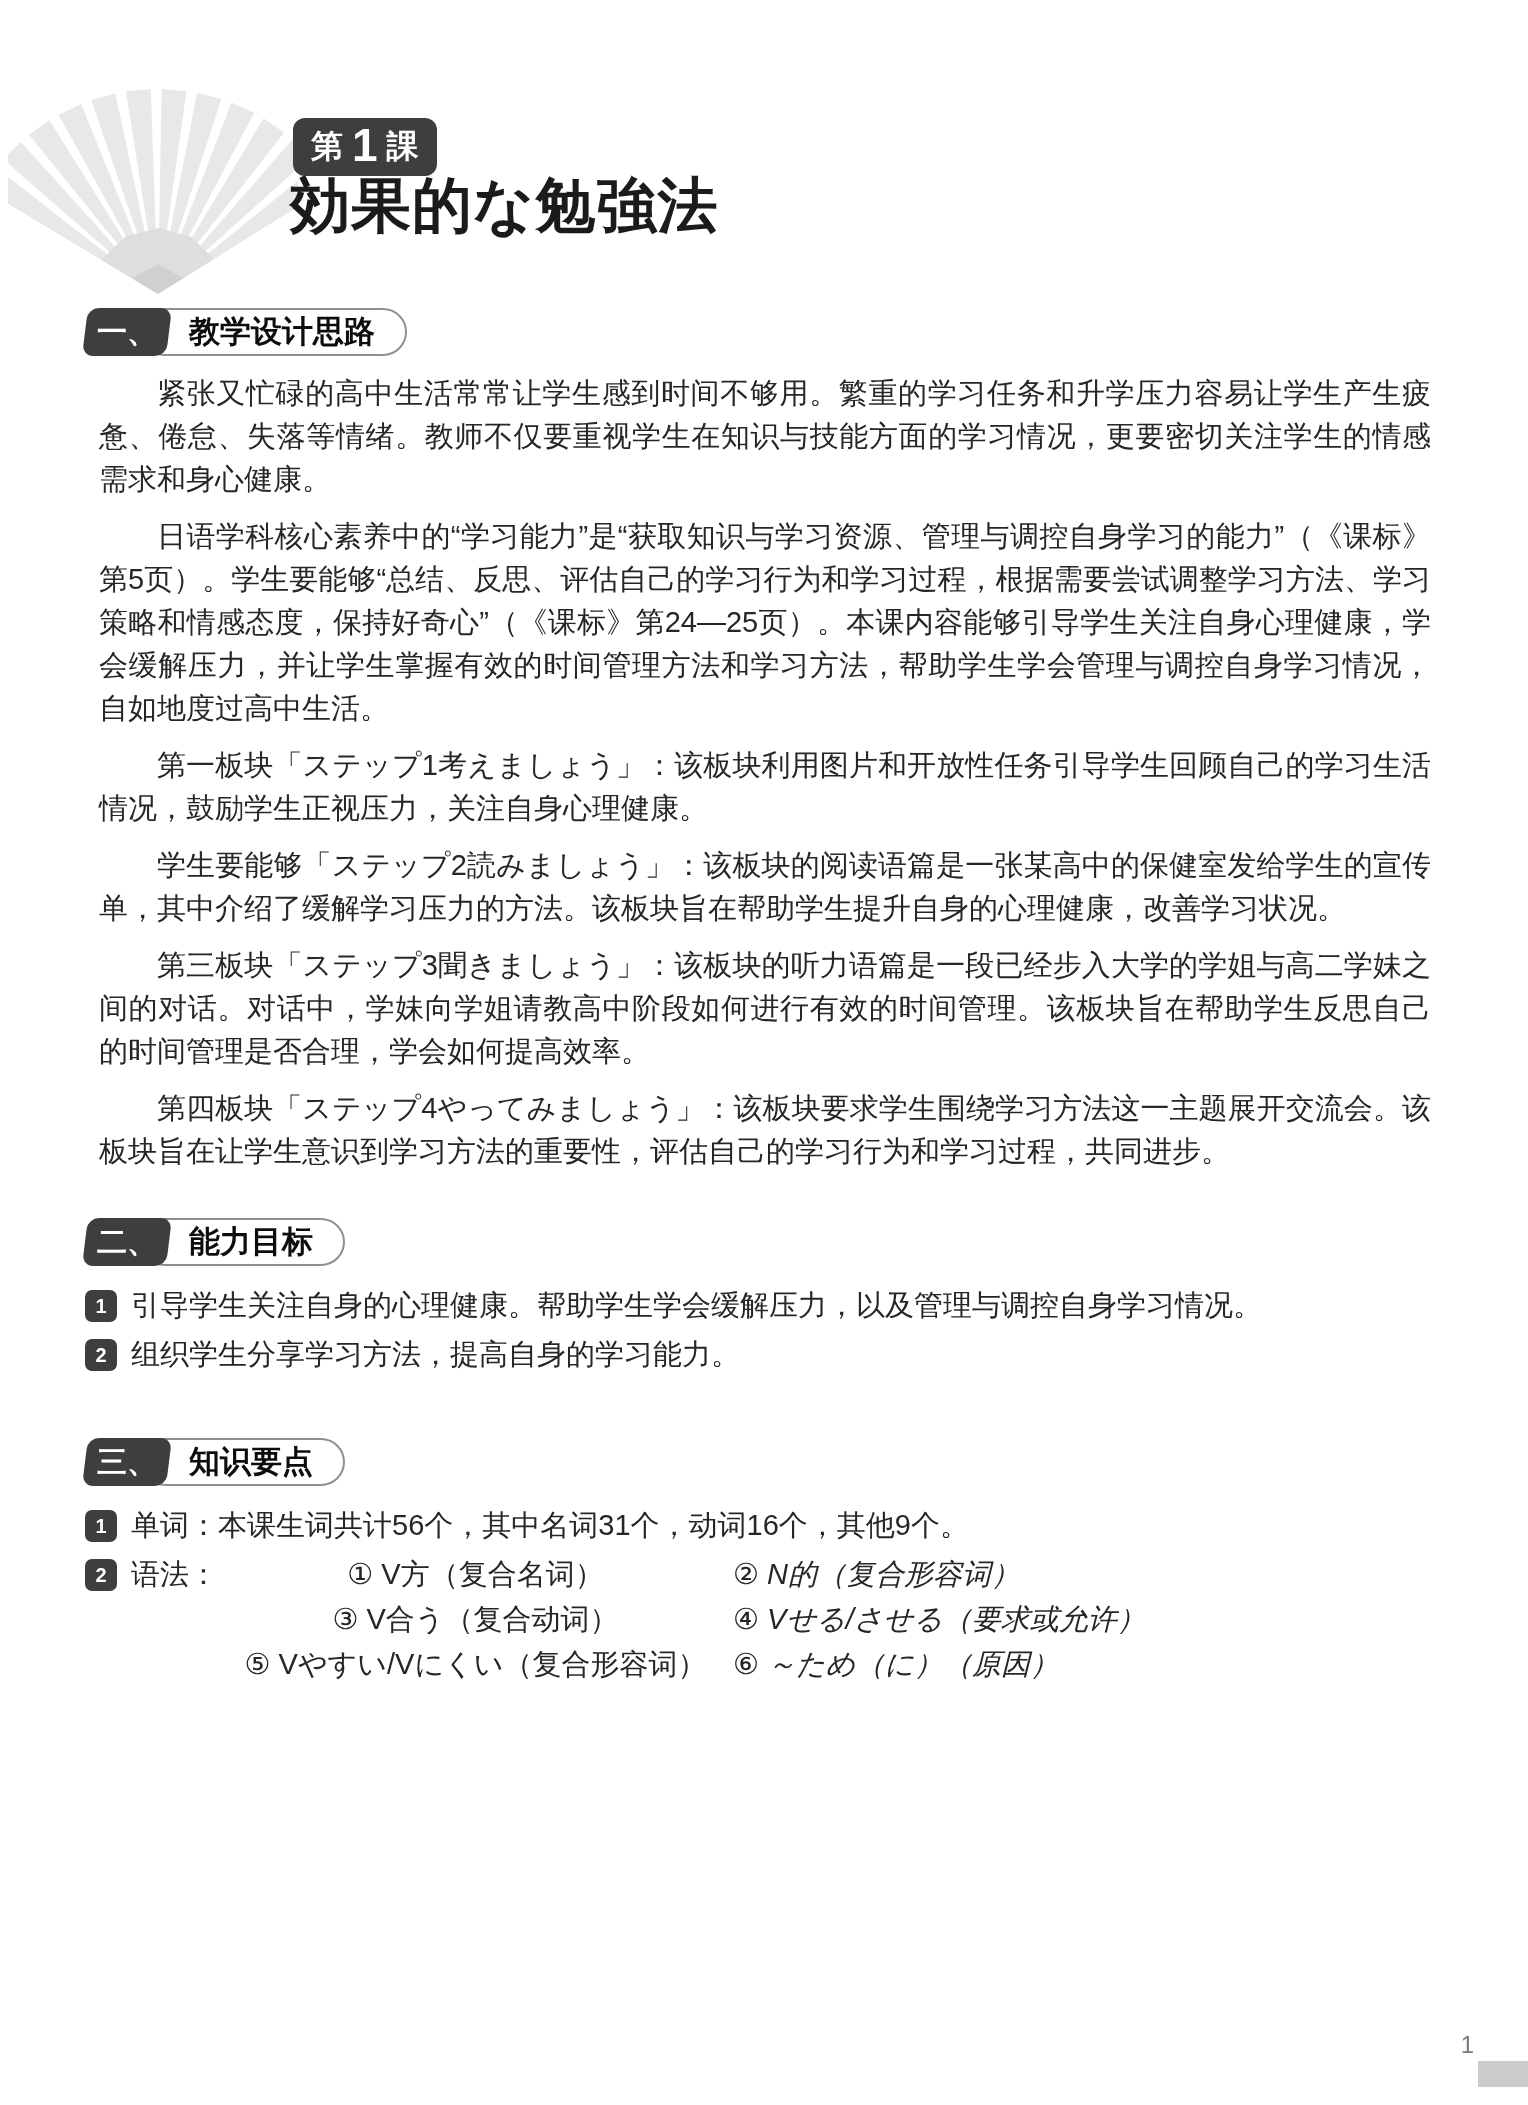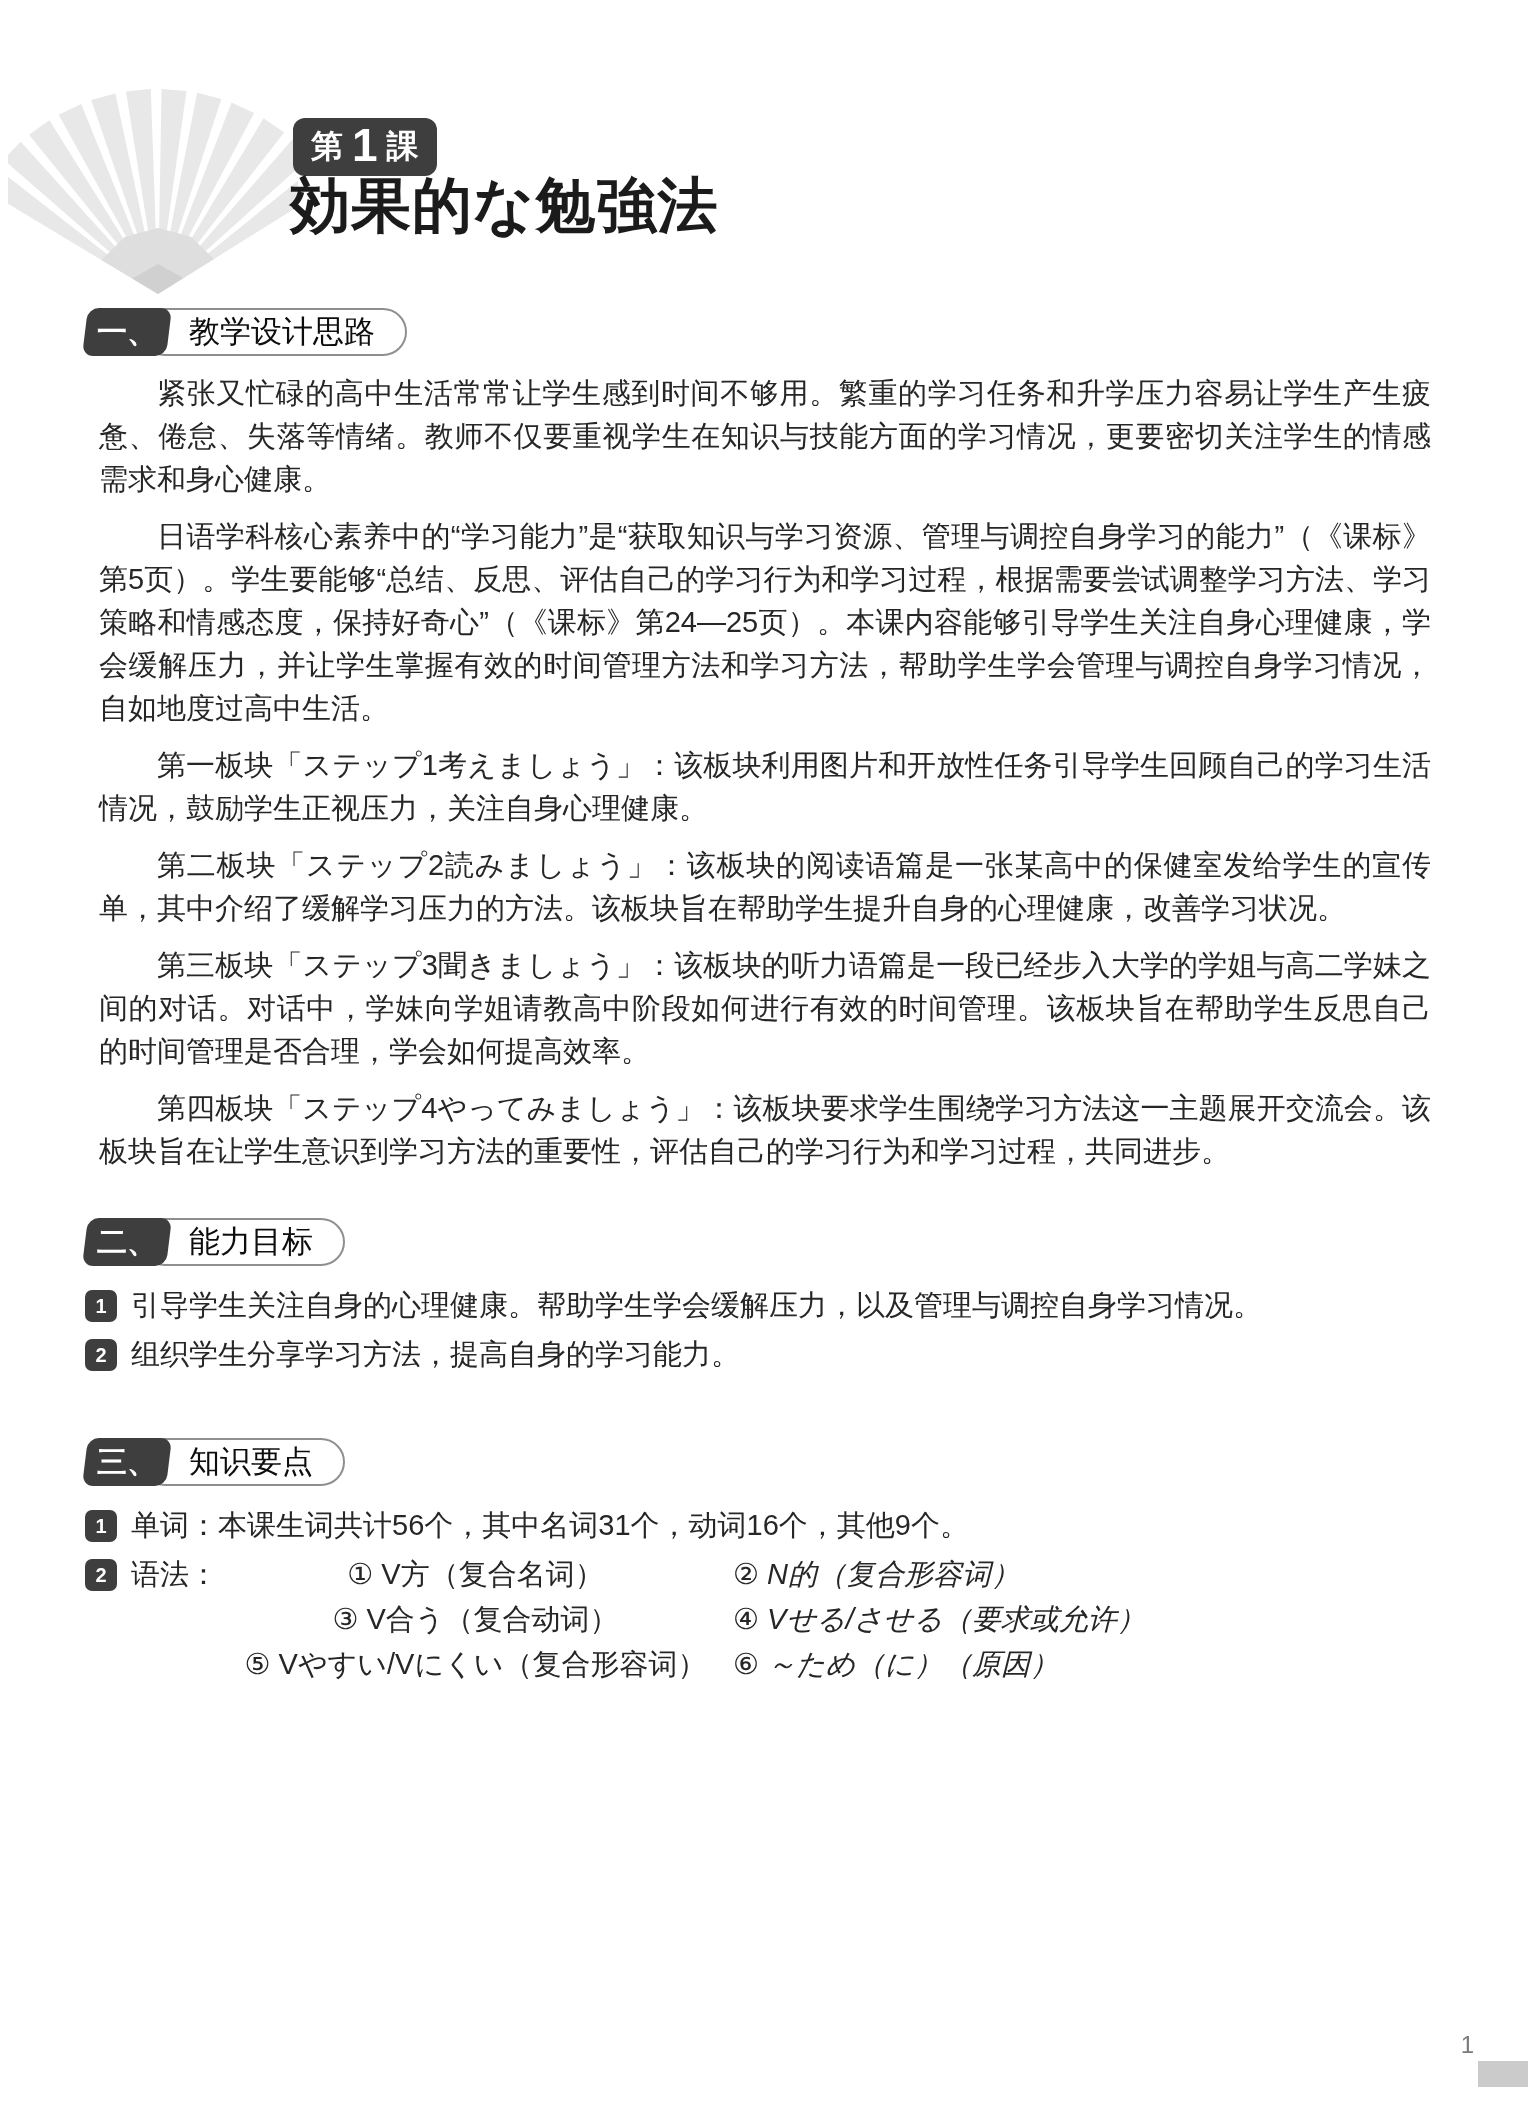--- a/index.html
+++ b/index.html
@@ -32,21 +32,21 @@
     position:relative; z-index:2; background:#3e3e3e; color:#ffffff;
     height:48px; min-width:84px; border-radius:11px;
     display:flex; align-items:center; justify-content:center;
     font-size:30px; font-weight:700; transform:skewX(-7deg);
   }
   .section-marker .marker-text { display:inline-block; transform:skewX(7deg); }
   .section-pill {
     position:relative; z-index:1; margin-left:-28px; background:#ffffff;
     border:2px solid #8f8f8f; border-radius:26px; height:44px;
     display:flex; align-items:center; padding:0 30px 0 46px;
-    font-size:31px; font-weight:400; color:#0d0d0d; white-space:nowrap;
+    font-size:31px; font-weight:700; color:#0d0d0d; white-space:nowrap;
   }
   .sh-2 { margin-top:45px; }
   .sh-3 { margin-top:62px; }
 
   .paragraphs { margin-top:16px; font-size:29px; line-height:43px; text-align:justify; }
   .paragraphs p { margin:14px; text-indent:2em; }
 
   .item-list { margin-top:18px; }
   .item { display:flex; align-items:flex-start; margin-bottom:6px; font-size:29px; line-height:43px; }
   .item-num {
@@ -103,21 +103,21 @@
       <span class="section-marker">
         <span class="marker-text">一、</span>
       </span>
       <span class="section-pill">教学设计思路</span>
     </div>
 
     <div class="paragraphs">
       <p>紧张又忙碌的高中生活常常让学生感到时间不够用。繁重的学习任务和升学压力容易让学生产生疲惫、倦怠、失落等情绪。教师不仅要重视学生在知识与技能方面的学习情况，更要密切关注学生的情感需求和身心健康。</p>
       <p>日语学科核心素养中的“学习能力”是“获取知识与学习资源、管理与调控自身学习的能力”（《课标》第5页）。学生要能够“总结、反思、评估自己的学习行为和学习过程，根据需要尝试调整学习方法、学习策略和情感态度，保持好奇心”（《课标》第24—25页）。本课内容能够引导学生关注自身心理健康，学会缓解压力，并让学生掌握有效的时间管理方法和学习方法，帮助学生学会管理与调控自身学习情况，自如地度过高中生活。</p>
       <p>第一板块「ステップ1考えましょう」：该板块利用图片和开放性任务引导学生回顾自己的学习生活情况，鼓励学生正视压力，关注自身心理健康。</p>
-      <p>第二板块「ステップ2読みましょう」：该板块的阅读语篇是一张某高中的保健室发给学生的宣传单，其中介绍了缓解学习压力的方法。该板块旨在帮助学生提升自身的心理健康，改善学习状况。</p>
+      <p>学生要能够「ステップ2読みましょう」：该板块的阅读语篇是一张某高中的保健室发给学生的宣传单，其中介绍了缓解学习压力的方法。该板块旨在帮助学生提升自身的心理健康，改善学习状况。</p>
       <p>第三板块「ステップ3聞きましょう」：该板块的听力语篇是一段已经步入大学的学姐与高二学妹之间的对话。对话中，学妹向学姐请教高中阶段如何进行有效的时间管理。该板块旨在帮助学生反思自己的时间管理是否合理，学会如何提高效率。</p>
       <p>第四板块「ステップ4やってみましょう」：该板块要求学生围绕学习方法这一主题展开交流会。该板块旨在让学生意识到学习方法的重要性，评估自己的学习行为和学习过程，共同进步。</p>
     </div>
 
     <div class="section-header sh-2">
       <span class="section-marker">
         <span class="marker-text">二、</span>
       </span>
       <span class="section-pill">能力目标</span>
     </div>

